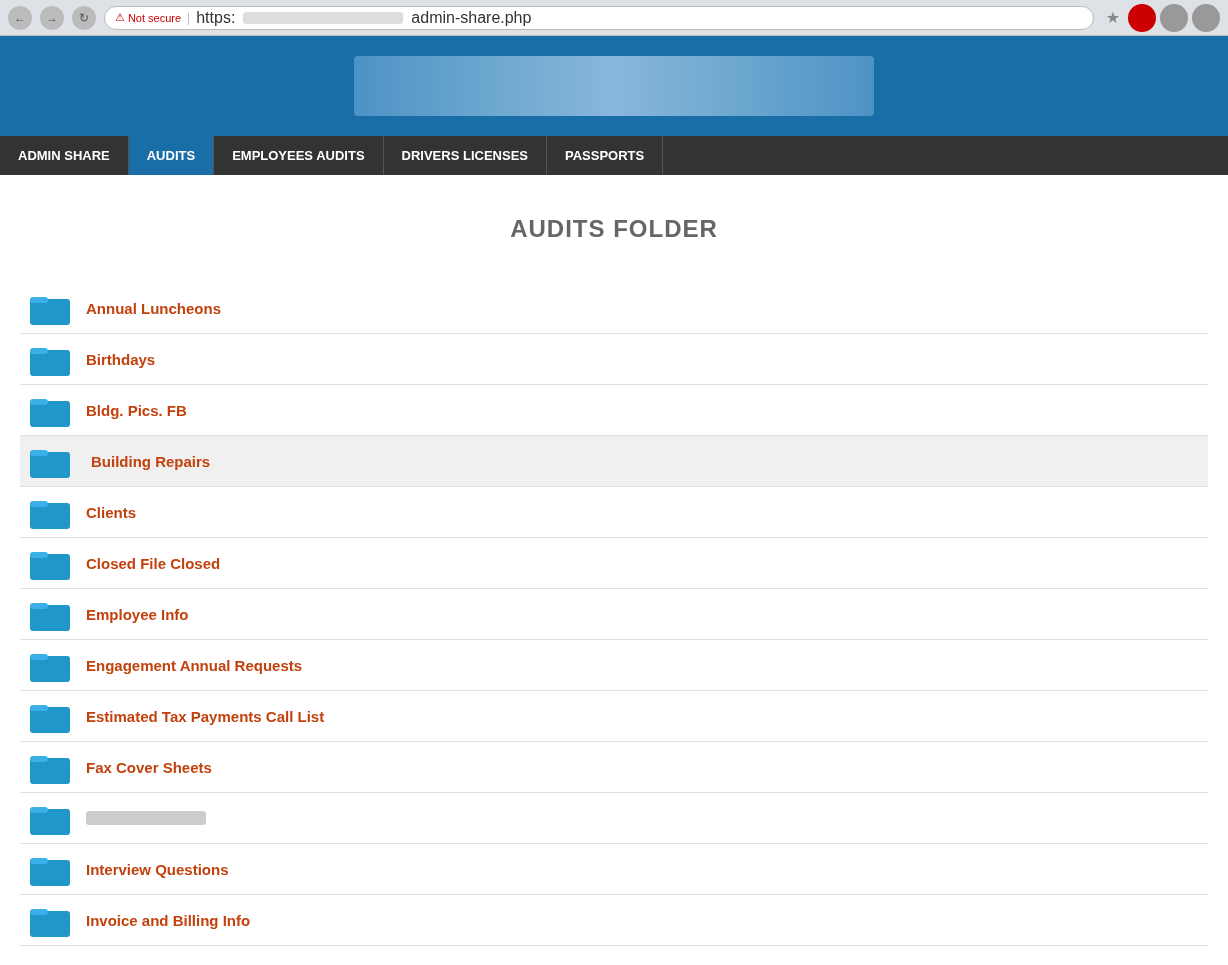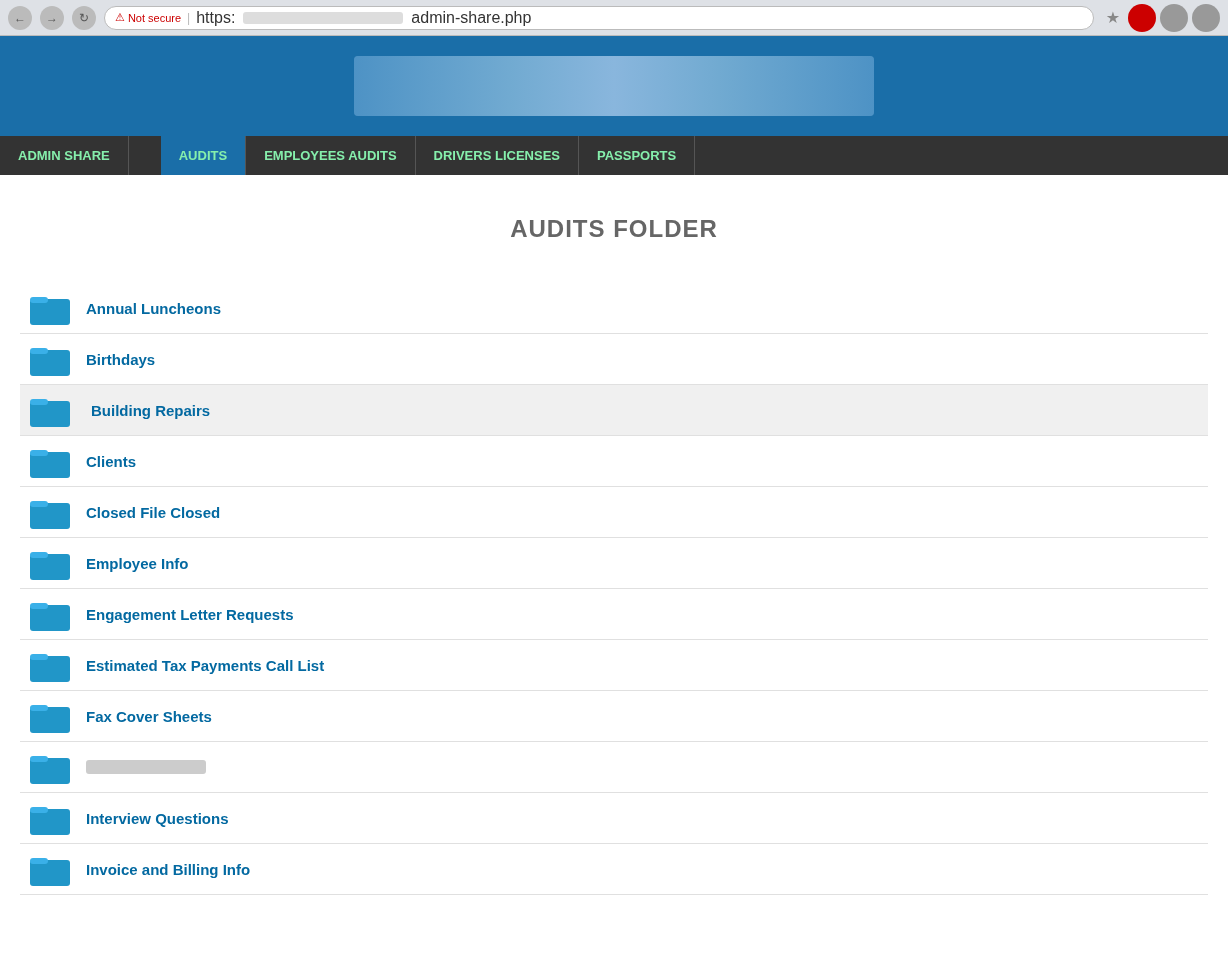--- a/index.html
+++ b/index.html
@@ -85,31 +85,31 @@
       border-radius: 4px;
     }
 
     
     nav {
       background: #333;
       display: flex;
       align-items: stretch;
     }
     .nav-item {
-      color: #86efac;
+      color: #ffffff;
       padding: 12px 18px;
       font-size: 13px;
       font-weight: bold;
       cursor: pointer;
       white-space: nowrap;
       border-right: 1px solid #555;
       display: flex;
       align-items: center;
     }
-    .nav-item.active { background: #1a6ea8; margin-left: 32px; }
+    .nav-item.active { background: #1a6ea8; }
 
     
     .main-content {
       padding: 40px 20px 8px;
     }
     .page-title {
       text-align: center;
       font-size: 24px;
       color: #666;
       font-weight: bold;
@@ -135,21 +135,21 @@
       height: 34px;
       flex-shrink: 0;
       position: relative;
     }
     .folder-icon svg {
       width: 40px;
       height: 34px;
     }
     .folder-name {
       font-size: 15px;
-      color: #0369a1;
+      color: #c2410c;
       font-weight: 600;
     }
     .folder-name-blurred {
       width: 120px;
       height: 14px;
       background: #ccc;
       border-radius: 3px;
     }
   </style>
 </head>
@@ -209,20 +209,29 @@
     <div class="folder-row">
       <div class="folder-icon">
         <svg viewBox="0 0 40 34" xmlns="http://www.w3.org/2000/svg">
           <rect x="0" y="8" width="40" height="26" rx="3" fill="#2196c8"></rect>
           <rect x="0" y="6" width="18" height="6" rx="3" fill="#3ab0e8"></rect>
         </svg>
       </div>
       <span class="folder-name">Birthdays</span>
     </div>
 
+    <div class="folder-row">
+      <div class="folder-icon">
+        <svg viewBox="0 0 40 34" xmlns="http://www.w3.org/2000/svg">
+          <rect x="0" y="8" width="40" height="26" rx="3" fill="#2196c8"></rect>
+          <rect x="0" y="6" width="18" height="6" rx="3" fill="#3ab0e8"></rect>
+        </svg>
+      </div>
+      <span class="folder-name">Bldg. Pics. FB</span>
+    </div>
 
     <div class="folder-row highlighted">
       <div class="folder-icon">
         <svg viewBox="0 0 40 34" xmlns="http://www.w3.org/2000/svg">
           <rect x="0" y="8" width="40" height="26" rx="3" fill="#2196c8"></rect>
           <rect x="0" y="6" width="18" height="6" rx="3" fill="#3ab0e8"></rect>
         </svg>
       </div>
       <span class="folder-name">Building Repairs</span>
     </div>
@@ -257,21 +266,21 @@
       <span class="folder-name">Employee Info</span>
     </div>
 
     <div class="folder-row">
       <div class="folder-icon">
         <svg viewBox="0 0 40 34" xmlns="http://www.w3.org/2000/svg">
           <rect x="0" y="8" width="40" height="26" rx="3" fill="#2196c8"></rect>
           <rect x="0" y="6" width="18" height="6" rx="3" fill="#3ab0e8"></rect>
         </svg>
       </div>
-      <span class="folder-name">Engagement Letter Requests</span>
+      <span class="folder-name">Engagement Annual Requests</span>
     </div>
 
     <div class="folder-row">
       <div class="folder-icon">
         <svg viewBox="0 0 40 34" xmlns="http://www.w3.org/2000/svg">
           <rect x="0" y="8" width="40" height="26" rx="3" fill="#2196c8"></rect>
           <rect x="0" y="6" width="18" height="6" rx="3" fill="#3ab0e8"></rect>
         </svg>
       </div>
       <span class="folder-name">Estimated Tax Payments Call List</span>

